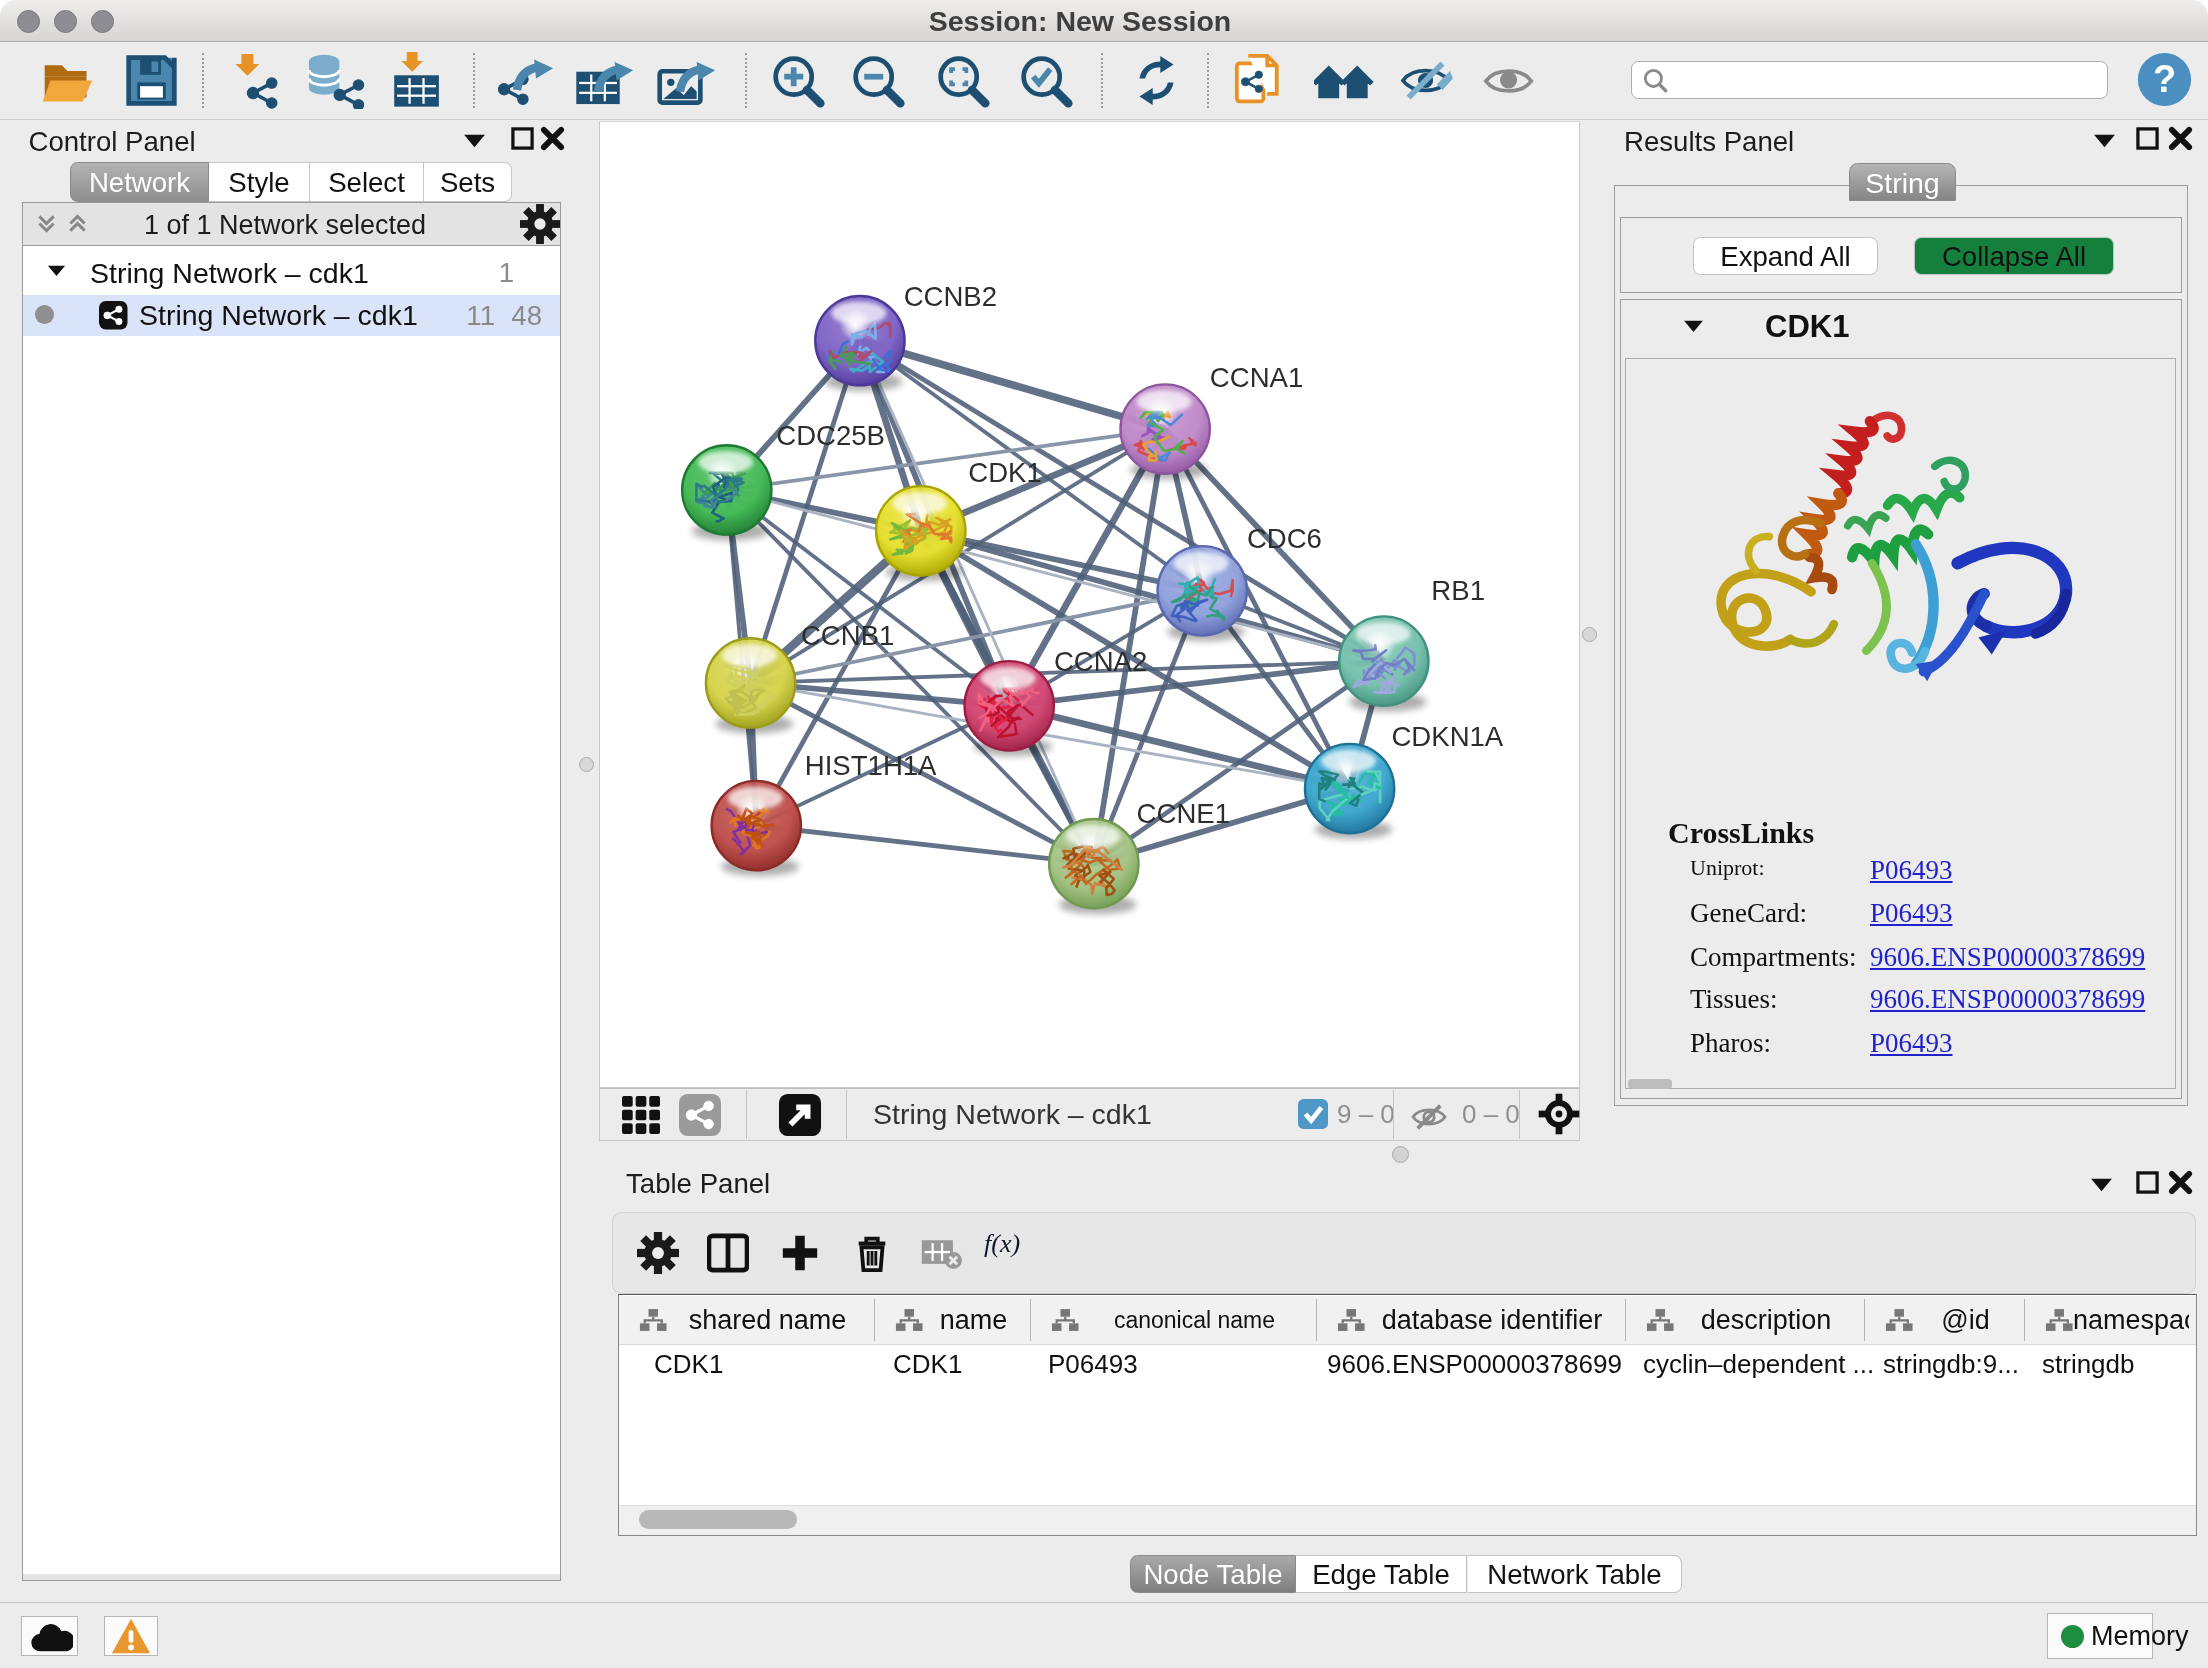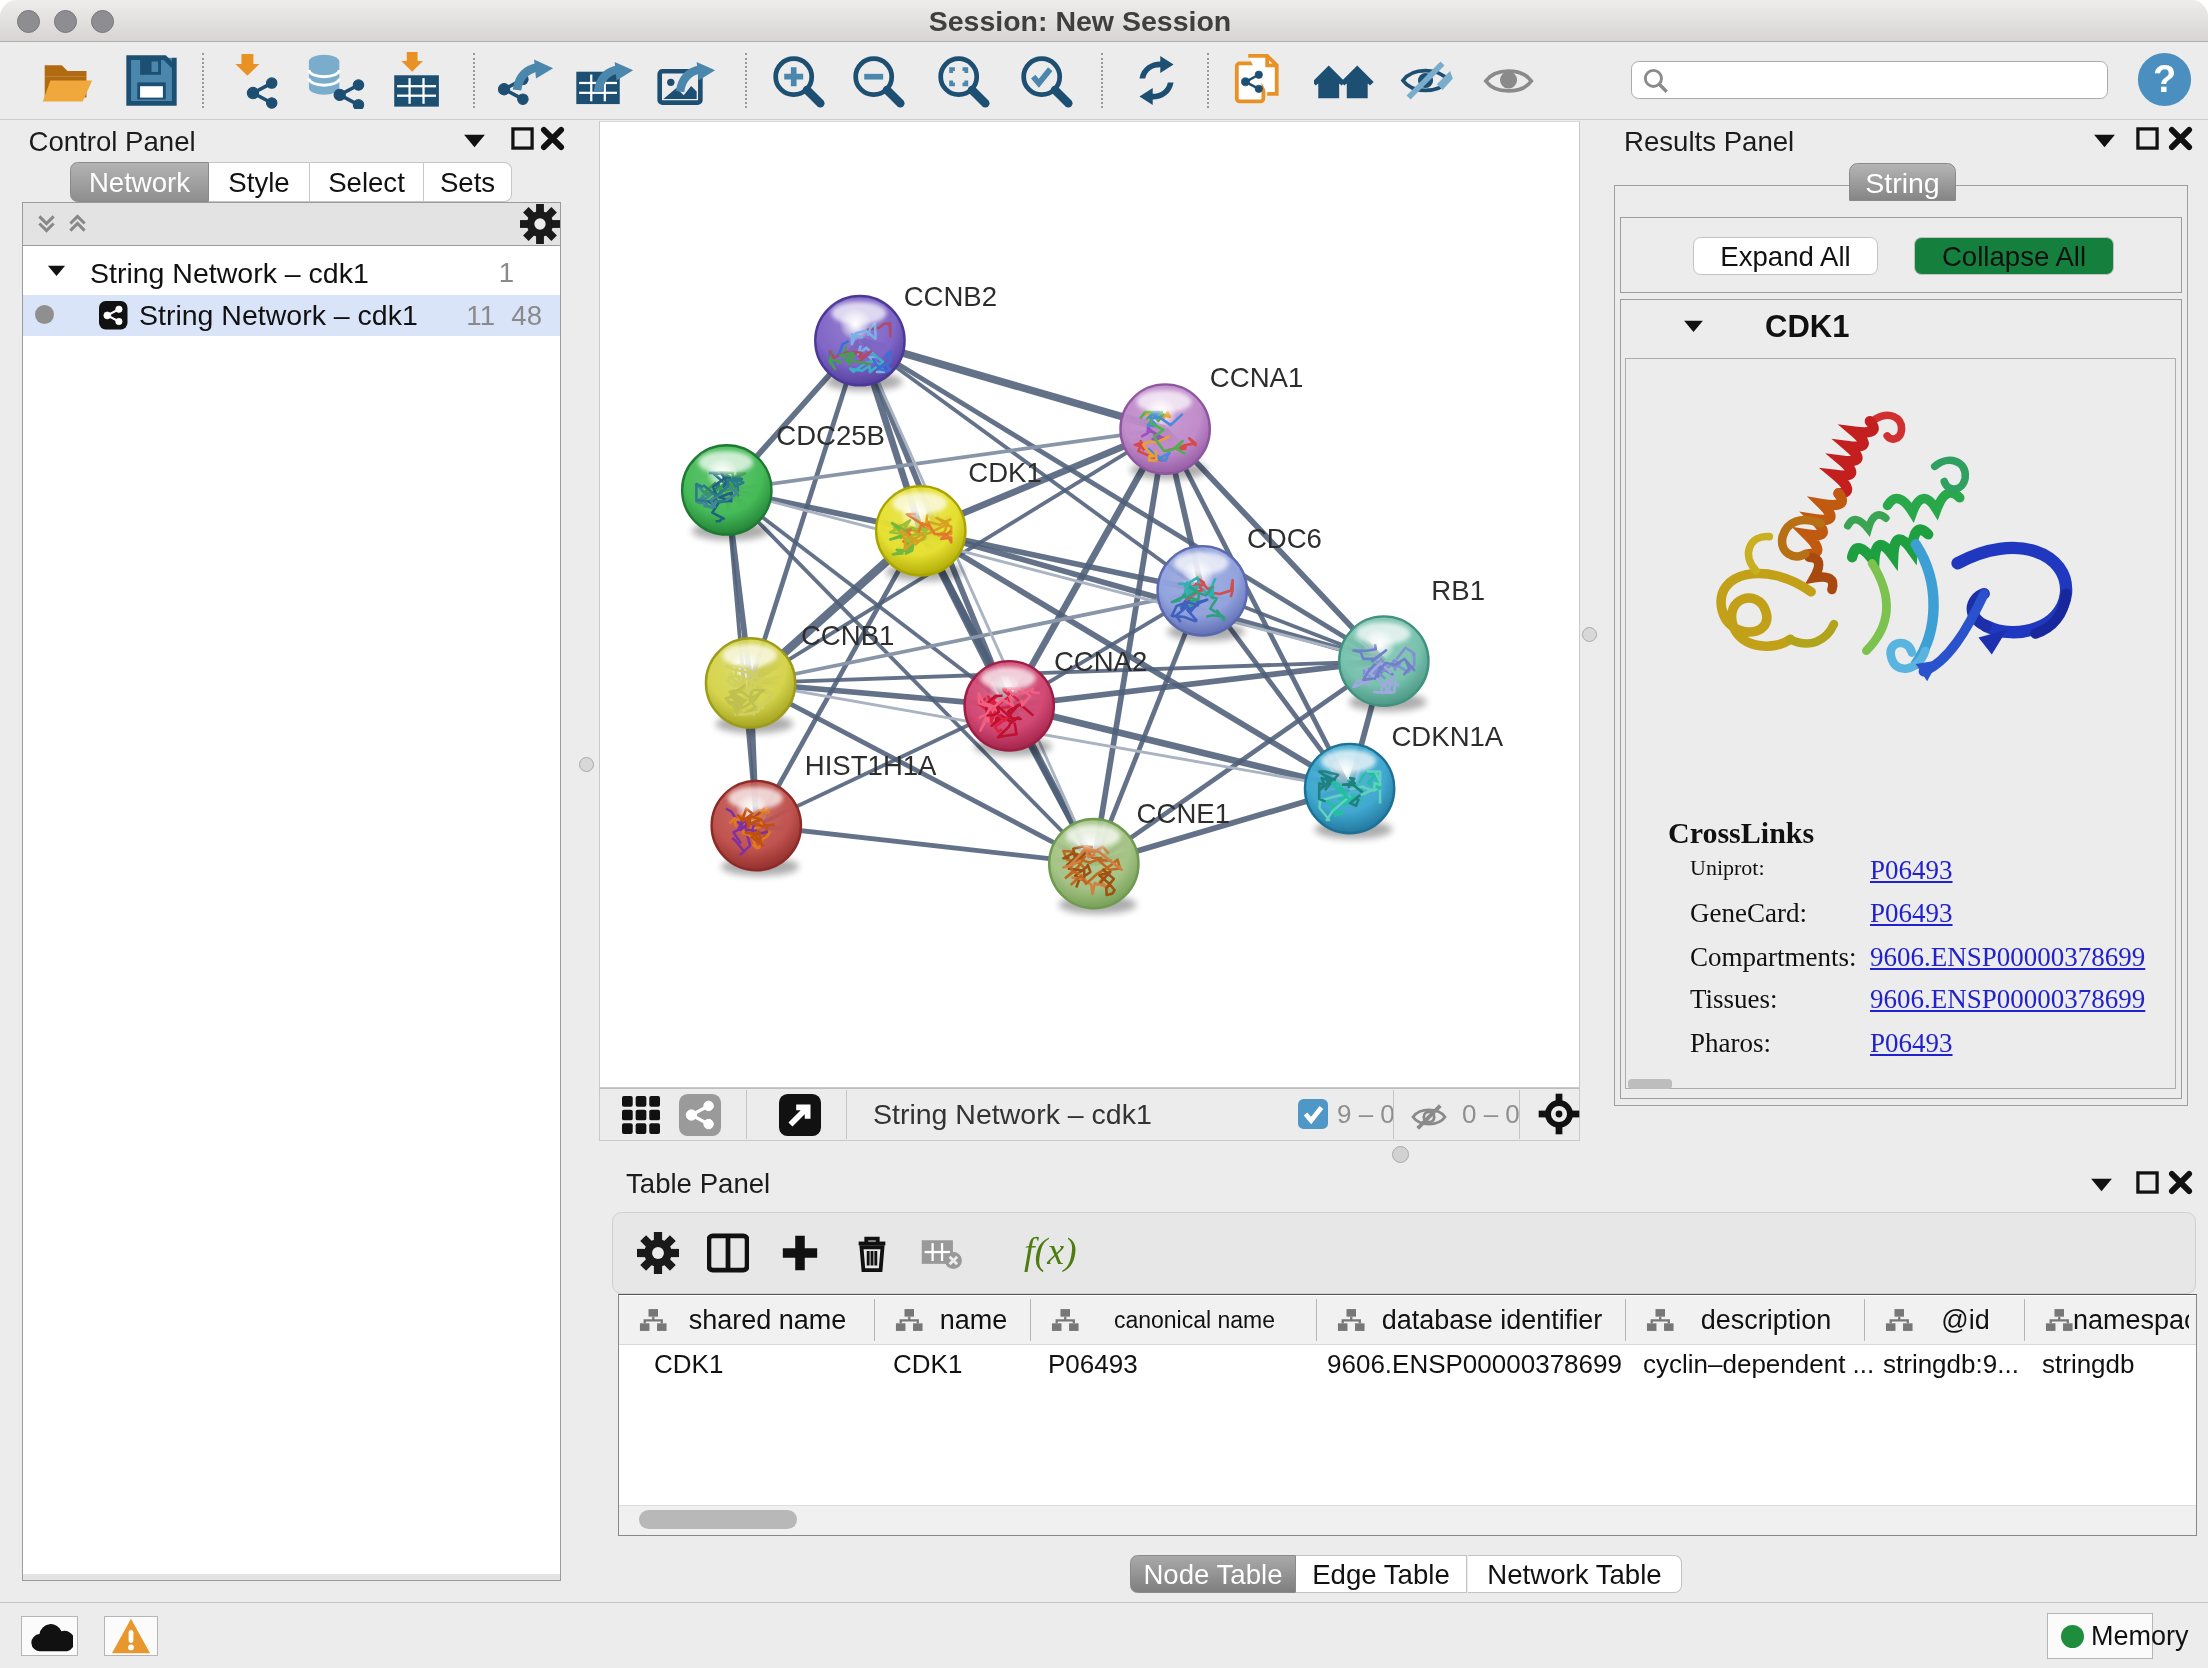--- a/index.html
+++ b/index.html
@@ -218,20 +218,21 @@
 <div style="position:absolute;left:209px;top:162px;width:101px;height:40px;line-height:40px;text-align:center;font-size:27.6px;background:#fff;color:#111;border:1px solid #c6c6c6;border-left:none;">Style</div>
 <div style="position:absolute;left:310px;top:162px;width:114px;height:40px;line-height:40px;text-align:center;font-size:27.6px;background:#fff;color:#111;border:1px solid #c6c6c6;border-left:none;">Select</div>
 <div style="position:absolute;left:424px;top:162px;width:88px;height:40px;line-height:40px;text-align:center;font-size:27.6px;background:#fff;color:#111;border:1px solid #c6c6c6;border-left:none;border-radius:0 7.6px 7.6px 0;">Sets</div>
 <div style="position:absolute;left:22px;top:202px;width:539px;height:1379px;background:#e3e3e3;border:1px solid #9b9b9b;"></div>
 <div style="position:absolute;left:35px;top:211px;width:23px;height:27px;"><svg width="23" height="25" viewBox="0 0 24 28" style="">
         <path d="M4 6 L12 14 L20 6 M4 14 L12 22 L20 14" stroke="#888" stroke-width="3.4" fill="none"></path>
       </svg></div>
 <div style="position:absolute;left:66px;top:211px;width:23px;height:27px;"><svg width="23" height="25" viewBox="0 0 24 28" style="">
         <path d="M4 14 L12 6 L20 14 M4 22 L12 14 L20 22" stroke="#888" stroke-width="3.4" fill="none"></path>
       </svg></div>
+<div style="position:absolute;left:95px;top:204px;width:380px;height:42px;line-height:42px;text-align:center;font-size:27px;color:#1c1c1c;">1 of 1 Network selected</div>
 <div style="position:absolute;left:520px;top:204px;width:42px;height:42px;"><svg width="40" height="40" viewBox="0 0 42 42" style="">
         <g transform="translate(21.0,21.0) scale(0.9130434782608695)">
           <rect x="-4.5" y="-23" width="9" height="12" fill="#1a1a1a" transform="rotate(0)"></rect>
           <rect x="-4.5" y="-23" width="9" height="12" fill="#1a1a1a" transform="rotate(45)"></rect>
           <rect x="-4.5" y="-23" width="9" height="12" fill="#1a1a1a" transform="rotate(90)"></rect>
           <rect x="-4.5" y="-23" width="9" height="12" fill="#1a1a1a" transform="rotate(135)"></rect>
           <rect x="-4.5" y="-23" width="9" height="12" fill="#1a1a1a" transform="rotate(180)"></rect>
           <rect x="-4.5" y="-23" width="9" height="12" fill="#1a1a1a" transform="rotate(225)"></rect>
           <rect x="-4.5" y="-23" width="9" height="12" fill="#1a1a1a" transform="rotate(270)"></rect>
           <rect x="-4.5" y="-23" width="9" height="12" fill="#1a1a1a" transform="rotate(315)"></rect>
@@ -756,21 +757,21 @@
       </svg></div>
 <div style="position:absolute;left:921px;top:1236px;width:44px;height:34px;"><svg width="44" height="34" viewBox="0 0 46 36" style="">
         <rect x="2" y="6" width="30" height="22" fill="#999"></rect>
         <rect x="10.8" y="6" width="2.4" height="22" fill="#fff"></rect>
         <rect x="20.8" y="6" width="2.4" height="22" fill="#fff"></rect>
         <rect x="2" y="15.8" width="30" height="2.4" fill="#fff"></rect>
         <rect x="2" y="6" width="30" height="22" fill="none" stroke="#999" stroke-width="3"></rect>
         <circle cx="34" cy="26" r="9" fill="#999"></circle>
         <path d="M30 22 L38 30 M38 22 L30 30" stroke="#ececec" stroke-width="3"></path>
       </svg></div>
-<div style="position:absolute;left:1024px;top:1229px;width:86px;height:48px;font-size:38px;color:#4d7c0f;font-family:'Liberation Serif',serif;font-style:italic;">f(x)</div>
+<div style="position:absolute;left:984px;top:1229px;width:86px;height:48px;font-size:26px;color:#0f172a;font-family:'Liberation Serif',serif;font-style:italic;">f(x)</div>
 <div style="position:absolute;left:618px;top:1294px;width:1579px;height:242px;background:#fff;border:1px solid #888;border-top:1.9px solid #555;"></div>
 <div style="position:absolute;left:619px;top:1296px;width:1577px;height:48px;background:#f1f1f1;"></div>
 <div style="position:absolute;left:639px;top:1308px;width:28.5px;height:24px;"><svg width="28.5" height="24" viewBox="0 0 30 25" style="">
         <rect x="10" y="1" width="10" height="8" fill="#777"></rect>
 <rect x="1" y="16" width="10" height="8" fill="#777"></rect>
         <rect x="19" y="16" width="10" height="8" fill="#777"></rect>
 <path d="M15 9 L15 13 M6 16 L6 13 L24 13 L24 16" stroke="#777" stroke-width="2.4" fill="none"></path>
       </svg></div>
 <div style="position:absolute;left:668px;top:1296px;width:199px;height:48px;line-height:48px;text-align:center;font-size:27px;color:#111;white-space:nowrap;overflow:hidden;">shared name</div>
 <div style="position:absolute;left:874px;top:1299px;width:1px;height:42px;background:#b5b5b5;"></div>

